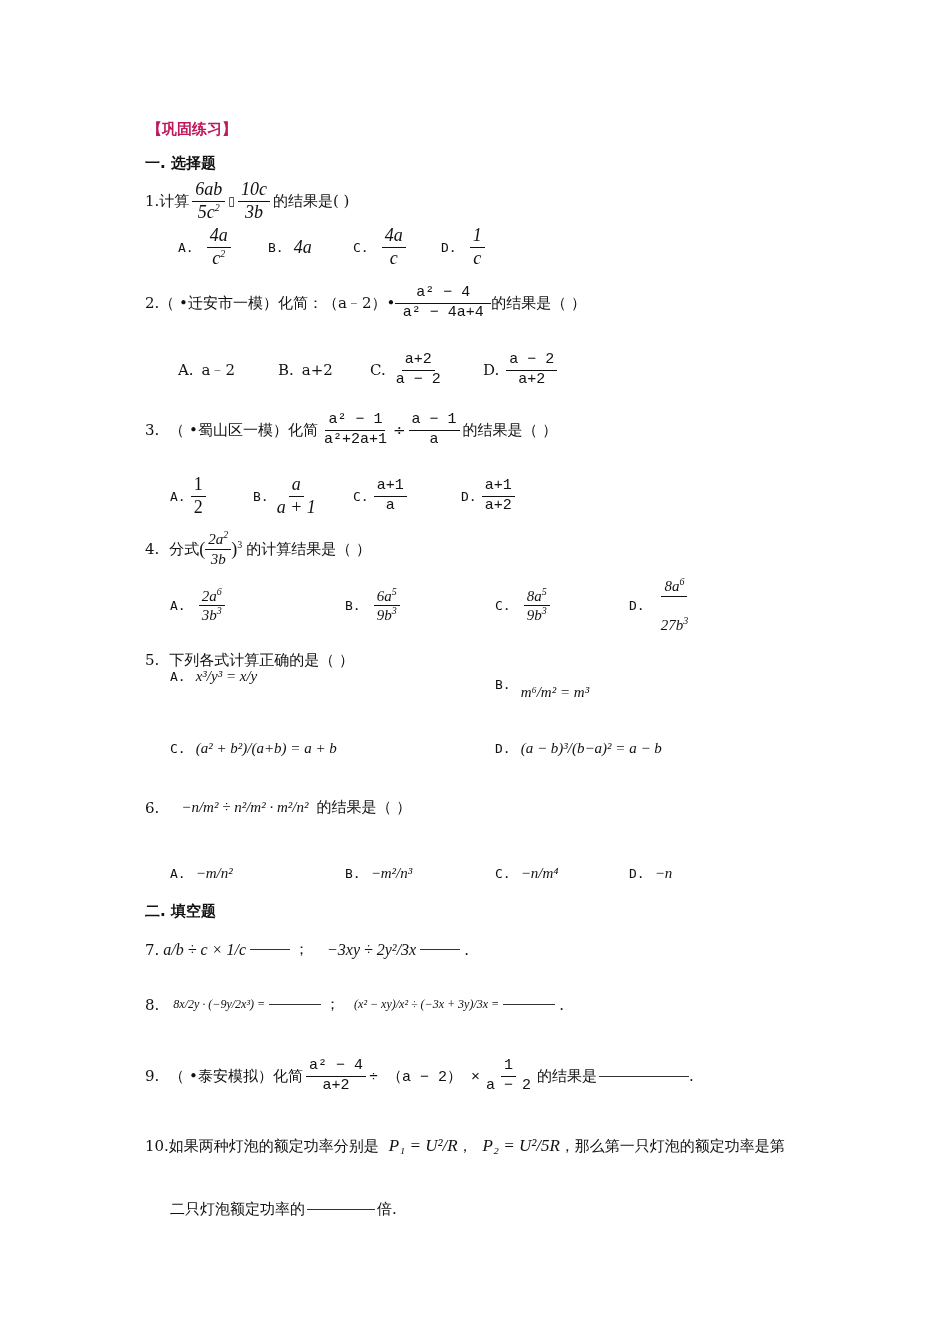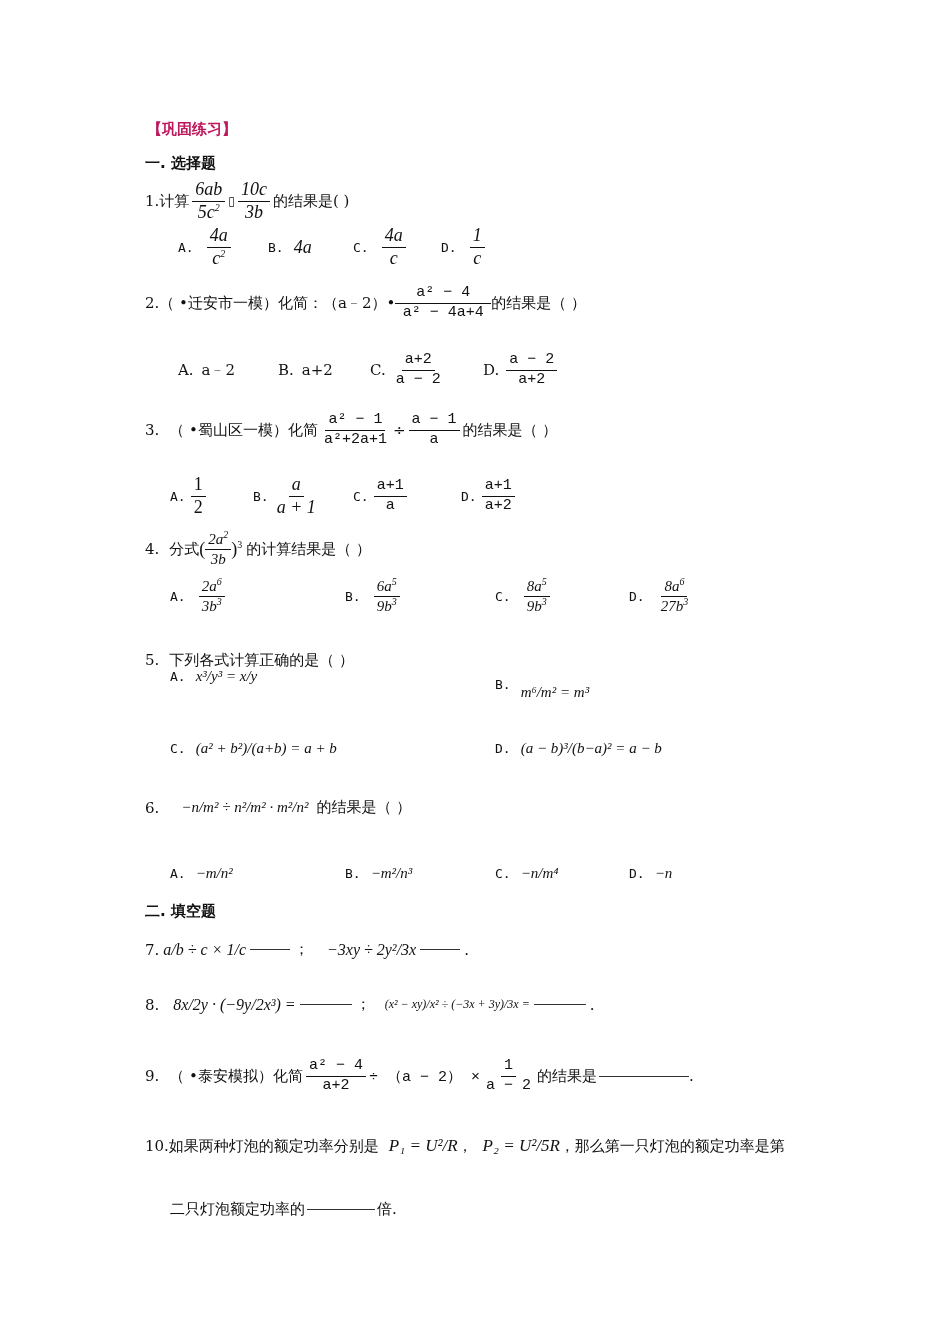--- a/index.html
+++ b/index.html
@@ -176,21 +176,21 @@
     </span>
   <span class="row" style="width:134px;">
       <span class="lbl">C.</span>
       <span class="frac m" style="font-size:15px;align-items:center;">
         <span class="num"><span>8a</span><sup>5</sup></span>
         <span class="den"><span>9b</span><sup>3</sup></span>
       </span>
     </span>
   <span class="row">
       <span class="lbl">D.</span>
-      <span class="frac m" style="font-size:15px;">
+      <span class="frac m" style="font-size:15px;gap:19px;">
         <span class="num"><span>8a</span><sup>6</sup></span>
         <span class="den"><span>27b</span><sup>3</sup></span>
       </span>
     </span>
 </div>
 
 <div class="abs cn" style="left:145px; top:627px;margin-top:24px;">
   <span style="margin-right:10px;">5.</span><span>下列各式计算正确的是（        ）</span>
 </div>
 <div class="abs row" style="left:170px; top:668px;">
@@ -241,21 +241,21 @@
   <span class="m" style="font-size:16px;">a/b ÷ c × 1/c</span>
   <span class="blank" style="width:40px;margin:0 4px;"></span>
   <span style="margin-right:18px;">；</span>
   <span class="m" style="font-size:16px;">−3xy ÷ 2y²/3x</span>
   <span class="blank" style="width:40px;margin:0 4px;"></span>
   <span>.</span>
 </div>
 
 <div class="abs row cn" style="left:145px; top:995px;">
   <span style="margin-right:14px;">8.</span>
-  <span class="m" style="font-size:16px;text-align:right;">8x/2y · (−9y/2x³) =</span>
+  <span class="m" style="font-size:12px;text-align:right;">8x/2y · (−9y/2x³) =</span>
   <span class="blank" style="width:52px;margin:0 4px;"></span>
   <span style="margin-right:14px;">；</span>
   <span class="m" style="font-size:12px;">(x² − xy)/x² ÷ (−3x + 3y)/3x =</span>
   <span class="blank" style="width:52px;margin:0 4px;"></span>
   <span>.</span>
 </div>
 
 <div class="abs row cn" style="left:145px; top:1058px;">
   <span style="margin-right:10px;">9.</span>
   <span>（ •泰安模拟）化简</span>

